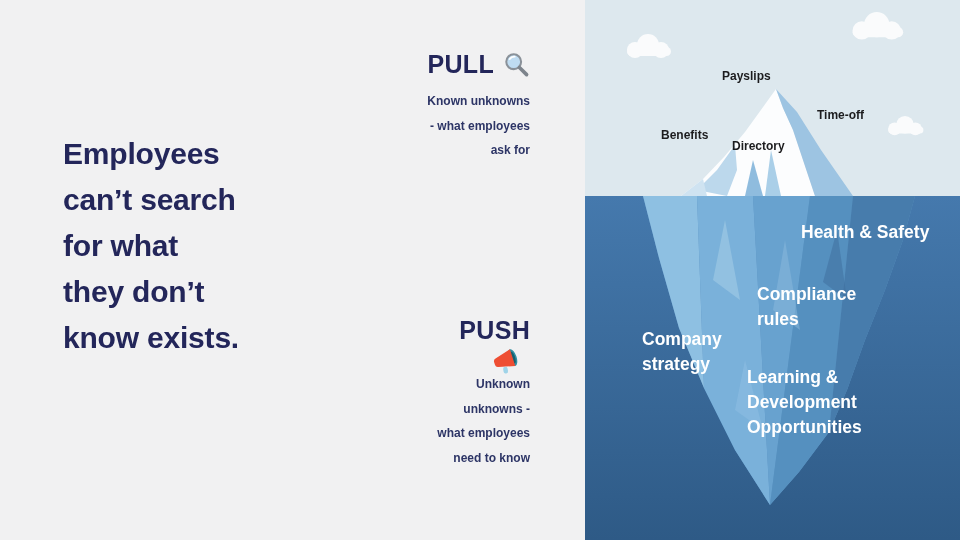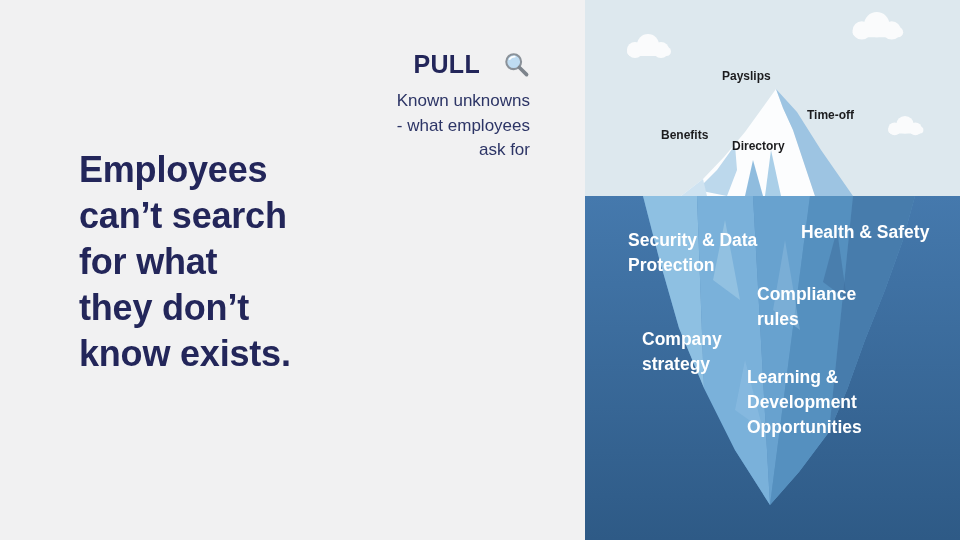--- a/index.html
+++ b/index.html
@@ -6,32 +6,32 @@
   body{
     width:960px;height:540px;overflow:hidden;position:relative;
     font-family:"Liberation Sans", sans-serif;
     background:#f1f1f2;
   }
   .slide{position:absolute;inset:0;}
 
   
   .left-panel{position:absolute;left:0;top:0;width:585px;height:540px;background:#f1f1f2;}
   .headline{
-    position:absolute;left:63px;top:131px;width:240px;margin:16px;
-    font-size:36px;font-weight:800;line-height:46px;letter-spacing:-0.2px;
+    position:absolute;left:63px;top:131px;width:240px;margin:0;
+    font-size:30px;font-weight:800;line-height:46px;letter-spacing:-0.2px;
     color:#23265a;white-space:pre-line;
   }
   .pp-block{position:absolute;left:318px;width:212px;text-align:right;}
   .pull-block{top:50px;}
   .push-block{top:316px;}
-  .pp-title-row{display:flex;justify-content:flex-end;align-items:center;gap:23px;}
+  .pp-title-row{display:flex;justify-content:flex-end;align-items:center;gap:9px;}
   .pp-title{font-size:25px;font-weight:800;color:#23265a;letter-spacing:0.3px;}
   .pp-icon{display:inline-block;line-height:0;}
   .pp-desc{
-    margin:10px 0 0 0;font-size:17px;font-weight:400;line-height:24.5px;
+    margin:10px 0 0 0;font-size:12px;font-weight:700;line-height:24.5px;
     color:#2d3566;white-space:pre-line;
   }
   .push-block .megaphone-wrap{margin:1px 8px -6px 0;display:flex;justify-content:flex-end;line-height:0;}
   .push-block .pp-desc{margin-top:2px;}
 
   
   .right-panel{position:absolute;left:585px;top:0;width:375px;height:540px;}
   .right-panel svg.scene{position:absolute;left:0;top:0;}
   .ib-label{
     position:absolute;font-weight:700;white-space:pre-line;
@@ -60,20 +60,39 @@
             <path d="M6 7.2 Q7.5 4.8 10.4 5" stroke="#ffffff" stroke-width="1.6" fill="none" stroke-linecap="round"></path>
             <line x1="14.6" y1="14.6" x2="21" y2="21" stroke="#7d848c" stroke-width="3.2" stroke-linecap="round"></line>
           </svg>
         </span>
       </div>
       <p class="pp-desc">Known unknowns
 - what employees
 ask for</p>
     </div>
 
+    <div class="pp-block push-block">
+      <div class="pp-title-row">
+        <span class="pp-title">PUSH</span>
+      </div>
+      <div class="megaphone-wrap">
+        <svg width="33" height="30" viewBox="0 0 34 30">
+          <g transform="rotate(-18 17 15)">
+            <ellipse cx="25" cy="14" rx="4.2" ry="9" fill="#2f8fa3"></ellipse>
+            <ellipse cx="25.4" cy="14" rx="2.2" ry="6.3" fill="#17606f"></ellipse>
+            <path d="M25,5 L8,9.5 Q5.5,10 5.5,12.5 L5.5,15.5 Q5.5,18 8,18.5 L25,23 Z" fill="#ee4e33"></path>
+            <rect x="12" y="20.5" width="4.6" height="7" rx="2.2" fill="#9fd3e8" transform="rotate(8 14 23)"></rect>
+          </g>
+        </svg>
+      </div>
+      <p class="pp-desc">Unknown
+unknowns -
+what employees
+need to know</p>
+    </div>
   </div>
 
   <div class="right-panel">
     <svg class="scene" width="375" height="540" viewBox="0 0 375 540">
       <defs>
         <linearGradient id="waterGrad" x1="0" y1="0" x2="0" y2="1">
           <stop offset="0" stop-color="#4579ad"></stop>
           <stop offset="1" stop-color="#2e5a86"></stop>
         </linearGradient>
       </defs>
@@ -118,26 +137,24 @@
         <path d="M191,89 L160,132 L139,157 L118,179 L96,196 L230,196 L208,130 L198,108 Z" fill="#fcfdfe"></path>
         <path d="M191,89 L198,108 L208,130 L230,196 L268,196 L236,150 L212,112 Z" fill="#9dc4e2"></path>
         <path d="M150,145 L132,170 L112,190 L142,196 L152,170 Z" fill="#bcd8ec"></path>
         <path d="M118,179 L96,196 L122,196 Z" fill="#cfe3f1"></path>
         <path d="M168,160 L160,196 L178,196 Z" fill="#8fbcde"></path>
         <path d="M186,150 L180,196 L196,196 Z" fill="#aacfe8"></path>
       </g>
     </svg>
 
     <div class="ib-label dark" style="left:137px;top:66px">Payslips</div>
-    <div class="ib-label dark" style="left:222px;top:105px">Time-off</div>
+    <div class="ib-label dark" style="left:232px;top:105px">Time-off</div>
     <div class="ib-label dark" style="left:76px;top:125px">Benefits</div>
     <div class="ib-label dark" style="left:147px;top:136px">Directory</div>
 
-    <div class="ib-label light" style="left:43px;top:228px">Security &amp; Data
-Protection</div>
     <div class="ib-label light" style="left:172px;top:282px">Compliance
 rules</div>
     <div class="ib-label light" style="left:216px;top:220px">Health &amp; Safety</div>
     <div class="ib-label light" style="left:162px;top:365px">Learning &amp;
 Development
 Opportunities</div>
     <div class="ib-label light" style="left:57px;top:327px">Company
 strategy</div>
   </div>
 

